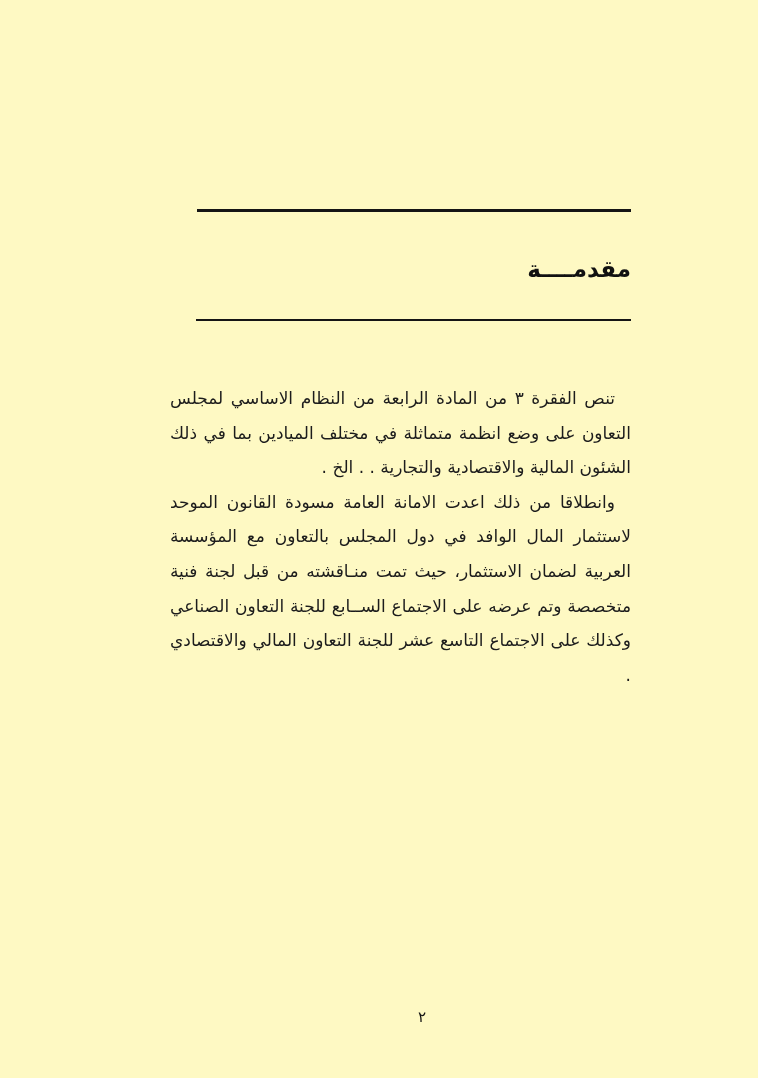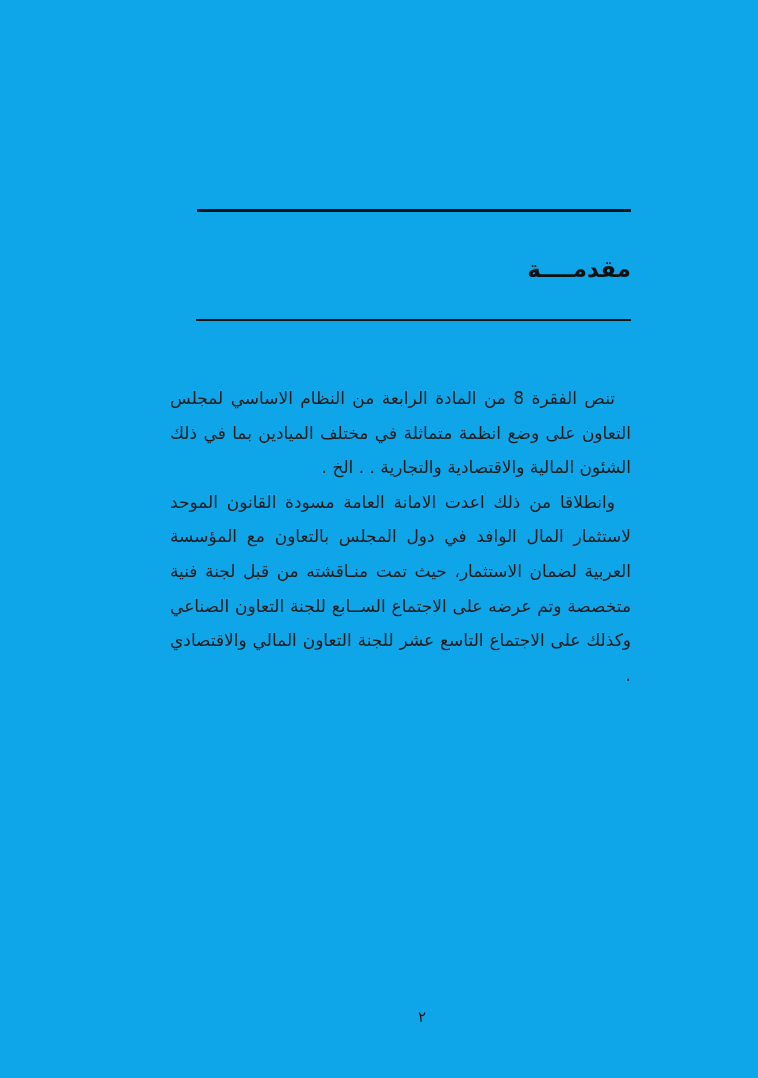--- a/index.html
+++ b/index.html
@@ -4,21 +4,21 @@
 <style>
   html, body {
     margin: 0;
     padding: 0;
     background: #ffffff;
   }
   .page {
     position: relative;
     width: 758px;
     height: 1078px;
-    background: #0ea5e9;
+    background: #fef9c3;
     font-family: "DejaVu Sans", sans-serif;
     color: #181818;
     overflow: hidden;
     margin: 0 auto;
   }
   .rule {
     position: absolute;
     background: #151515;
   }
   .rule-top {
@@ -73,19 +73,19 @@
 
 <div class="page">
 
   <div class="rule rule-top"></div>
 
   <h1 class="heading">مقدمــــة</h1>
 
   <div class="rule rule-bottom"></div>
 
   <div class="body-text">
-    <p>تنص الفقرة 8 من المادة الرابعة من النظام الاساسي لمجلس التعاون على وضع انظمة متماثلة في مختلف الميادين بما في ذلك الشئون المالية والاقتصادية والتجارية . . الخ .</p>
+    <p>تنص الفقرة ٣ من المادة الرابعة من النظام الاساسي لمجلس التعاون على وضع انظمة متماثلة في مختلف الميادين بما في ذلك الشئون المالية والاقتصادية والتجارية . . الخ .</p>
     <p>وانطلاقا من ذلك اعدت الامانة العامة مسودة القانون الموحد لاستثمار المال الوافد في دول المجلس بالتعاون مع المؤسسة العربية لضمان الاستثمار، حيث تمت منـاقشته من قبل لجنة فنية متخصصة وتم عرضه على الاجتماع الســابع للجنة التعاون الصناعي وكذلك على الاجتماع التاسع عشر للجنة التعاون المالي والاقتصادي .</p>
   </div>
 
   <div class="page-number">٢</div>
 
 </div>
 
 </body></html>

